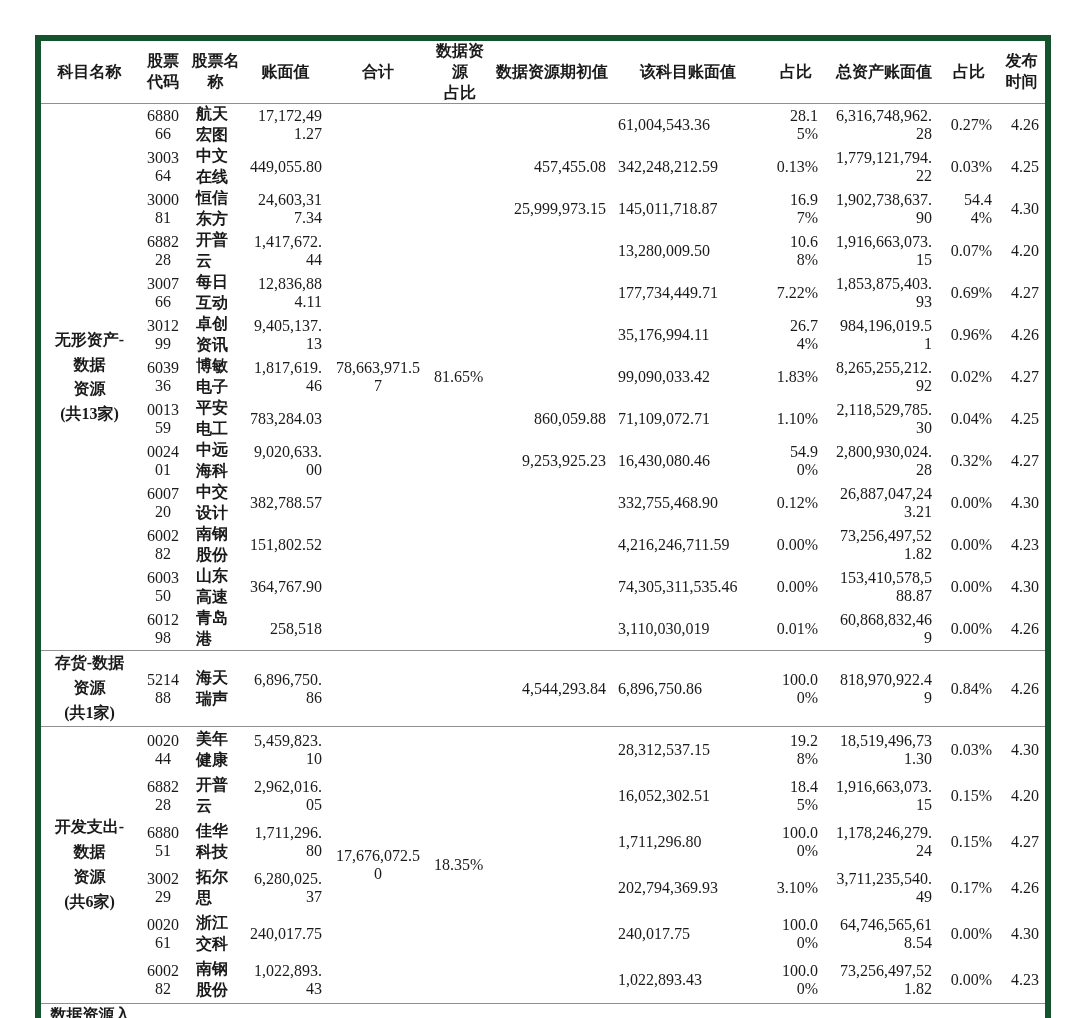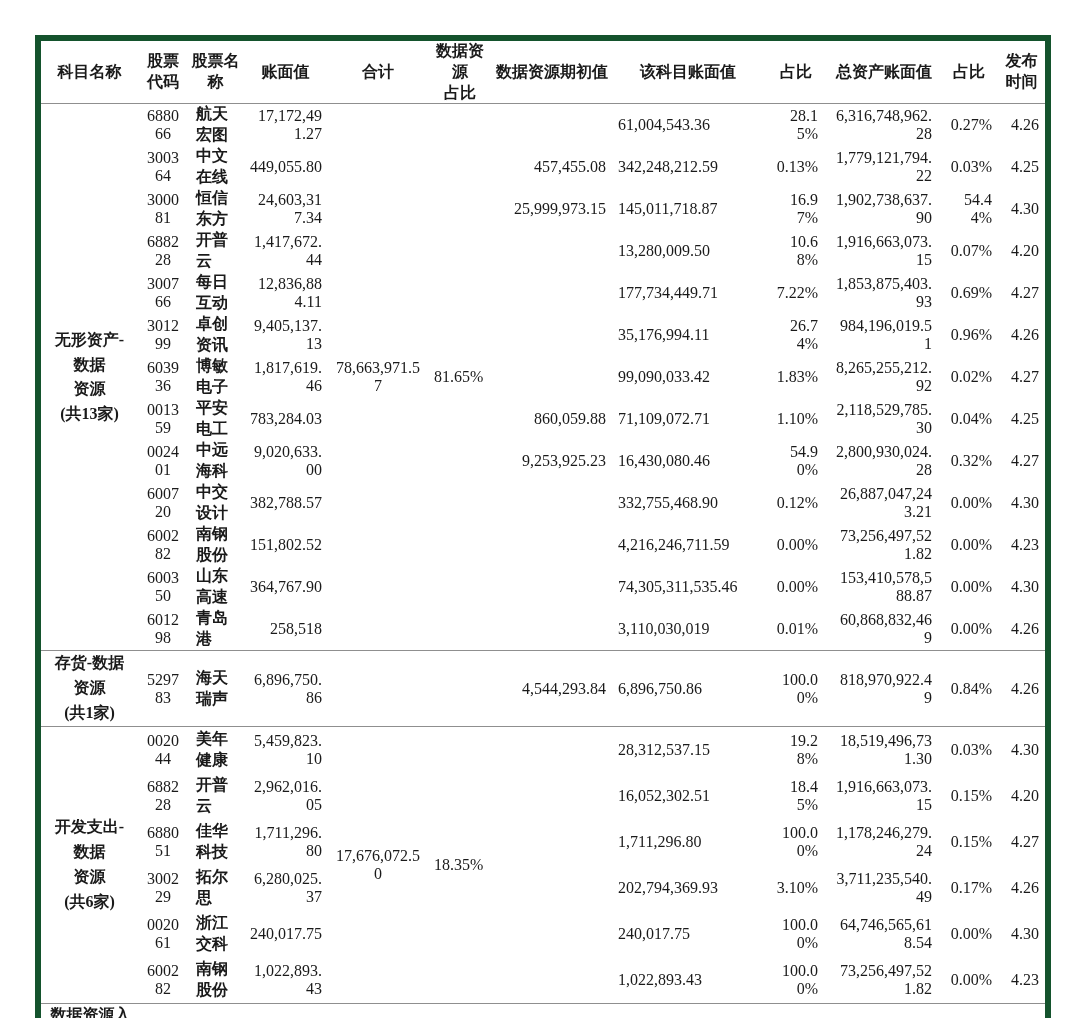--- a/index.html
+++ b/index.html
@@ -239,21 +239,21 @@
           <td class="c-r1">0.01%</td>
           <td class="c-assets">60,868,832,469</td>
           <td class="c-r2">0.00%</td>
           <td class="c-date">4.26</td>
         </tr>
       </tbody>
       <tbody class="sec2">
         <tr>
           <td class="c-subject" rowspan="1">存货-数据资源
 (共1家)</td>
-          <td class="c-code">529783</td>
+          <td class="c-code">521488</td>
           <td class="c-name">海天瑞声</td>
           <td class="c-book">6,896,750.86</td>
           <td class="c-total" rowspan="1"></td>
           <td class="c-dsr" rowspan="1"></td>
           <td class="c-initial">4,544,293.84</td>
           <td class="c-sbv">6,896,750.86</td>
           <td class="c-r1">100.00%</td>
           <td class="c-assets">818,970,922.49</td>
           <td class="c-r2">0.84%</td>
           <td class="c-date">4.26</td>

